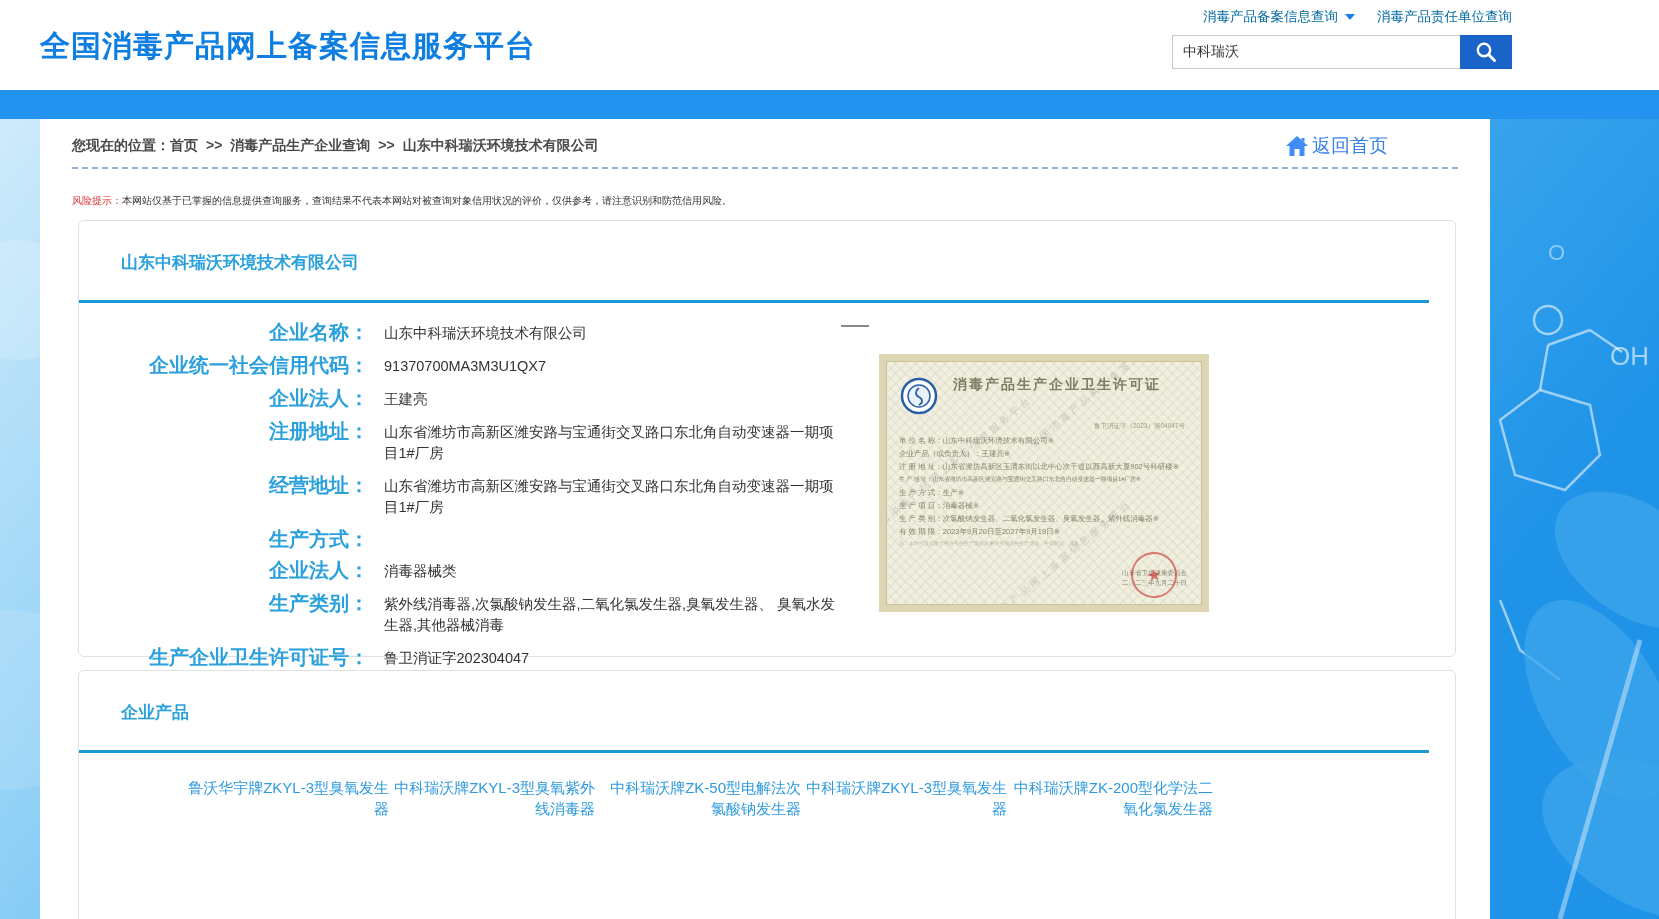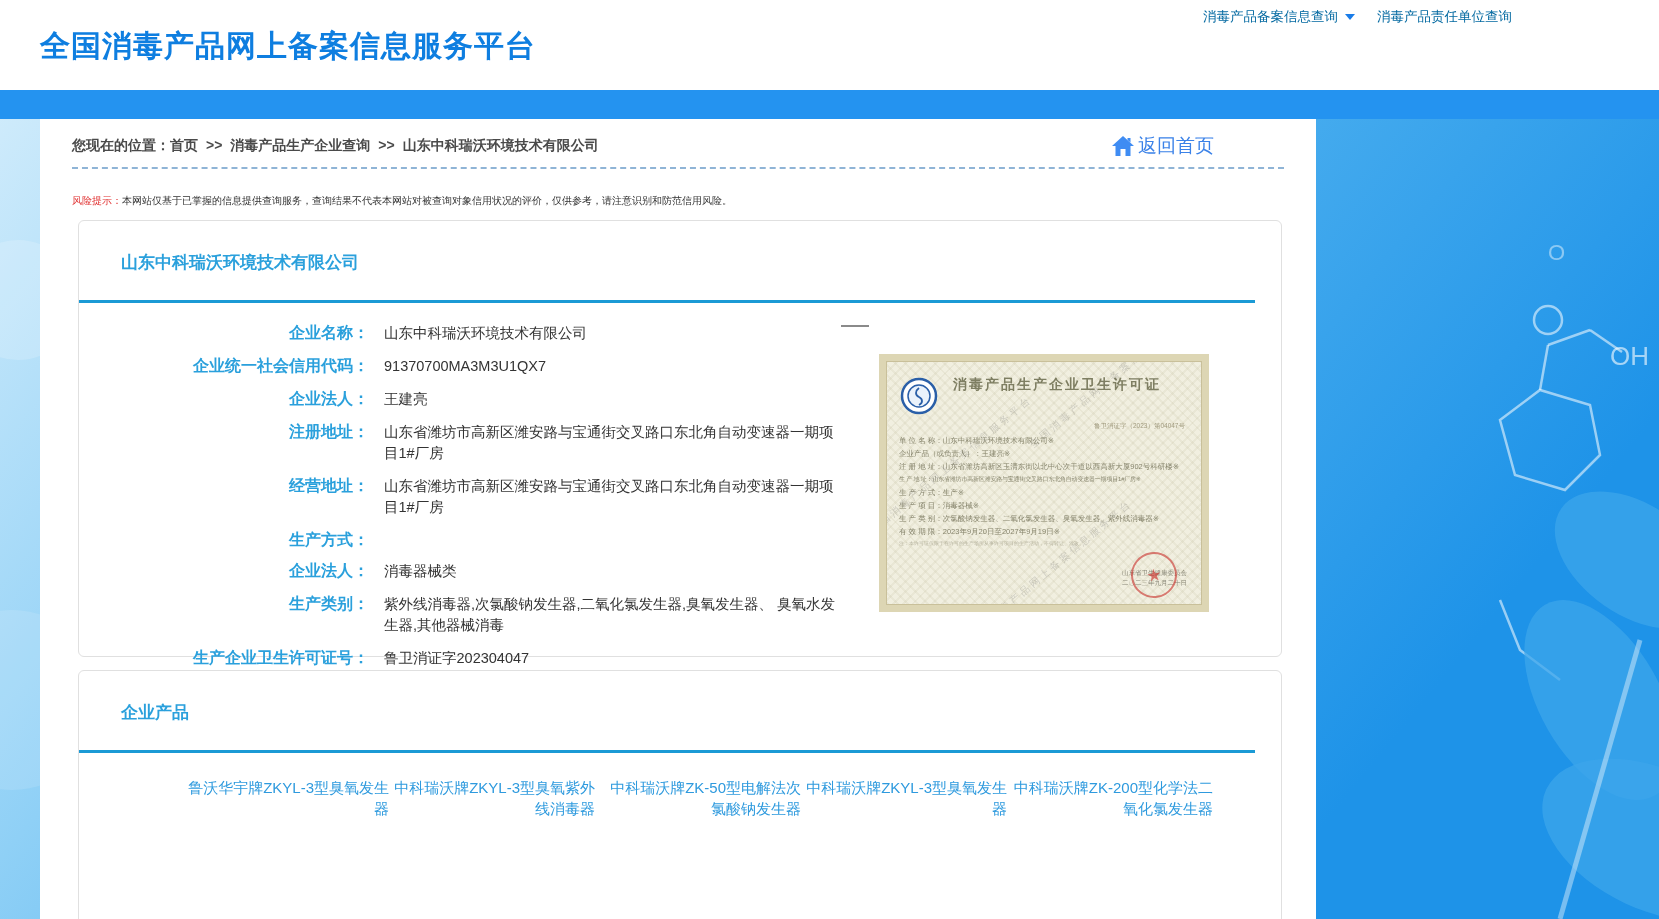--- a/index.html
+++ b/index.html
@@ -38,21 +38,21 @@
     font-family:inherit; background:#fff;
   }
   .search-btn {
     width:52px; height:34px; background:#1a63c8; border:none; cursor:pointer;
     display:flex; align-items:center; justify-content:center;
   }
   
   .blue-bar { position:absolute; top:90px; left:0; width:1659px; height:29px; background:#2493f0; z-index:2; }
   
   .content {
-    position:absolute; left:40px; top:119px; width:1276px; height:800px;
+    position:absolute; left:40px; top:119px; width:1450px; height:800px;
     background:#ffffff; z-index:2; padding:0 32px;
   }
   .breadcrumb-row { display:flex; justify-content:space-between; align-items:center; margin-top:15px; height:24px; }
   .breadcrumb { font-size:14px; font-weight:700; color:#4a4a4a; white-space:nowrap; }
   .breadcrumb .crumb { color:#4a4a4a; text-decoration:none; }
   .breadcrumb .sep { margin:0 8px; color:#4a4a4a; }
   .back-home { display:flex; align-items:center; font-size:19px; color:#3b82e8; text-decoration:none; cursor:pointer; margin-right:70px; }
   .back-home svg { margin-right:3px; }
   .dashed-sep { margin-top:9px; border-top:2px dashed #8fb4d6; height:0; }
   .risk { margin-top:25px; font-size:10px; color:#333; }
@@ -63,21 +63,21 @@
     margin:0 2px 0 6px; position:relative;
   }
   .card-company { margin-top:12px; height:437px; }
   .card-products { margin-top:13px; height:300px; }
   .card-title { font-size:17px; font-weight:700; color:#2aa0dc; margin:30px 0 0 42px; }
   .card-divider { margin-top:26px; height:3px; background:#1b9ad5; width:calc(100% - 26px); }
   
   .fields { margin-top:20px; }
   .field-row { display:flex; align-items:flex-start; margin-bottom:12px; min-height:19px; }
   .f-label {
-    width:290px; text-align:right; font-size:16px; font-weight:700;
+    width:290px; text-align:right; font-size:20px; font-weight:700;
     color:#2aa0dc; line-height:19px; flex:none; white-space:nowrap;
   }
   .f-value { width:478px; padding-left:15px; font-size:14.5px; color:#333; line-height:21px; }
   
   .cert-dash { position:absolute; left:762px; top:104px; width:28px; border-top:2px solid #8a8a8a; }
   .certificate {
     position:absolute; left:800px; top:133px; width:330px; height:258px;
     background:#ddd6b4; padding:7px; overflow:hidden;
   }
   .cert-inner {
@@ -160,20 +160,29 @@
 
 <header class="top-header">
   <h1 class="site-title">全国消毒产品网上备案信息服务平台</h1>
   <div class="top-right">
     <nav class="top-nav">
       <a>消毒产品备案信息查询</a>
       <span class="nav-caret"></span>
       <span class="nav-gap"></span>
       <a>消毒产品责任单位查询</a>
     </nav>
+    <div class="search-box">
+      <input class="search-input" type="text" value="中科瑞沃" style="">
+      <button class="search-btn">
+        <svg width="24" height="24" viewBox="0 0 24 24">
+          <circle cx="10" cy="10" r="6.2" stroke="#ffffff" stroke-width="2.4" fill="none"></circle>
+          <path d="M14.8 14.8 L20.5 20.5" stroke="#ffffff" stroke-width="3" stroke-linecap="round"></path>
+        </svg>
+      </button>
+    </div>
   </div>
 </header>
 
 <div class="blue-bar"></div>
 
 <main class="content">
 
   <div class="breadcrumb-row">
     <div class="breadcrumb">
       <span>您现在的位置：</span><a class="crumb">首页</a><span class="sep">&gt;&gt;</span><a class="crumb">消毒产品生产企业查询</a><span class="sep">&gt;&gt;</span><span class="crumb">山东中科瑞沃环境技术有限公司</span>

